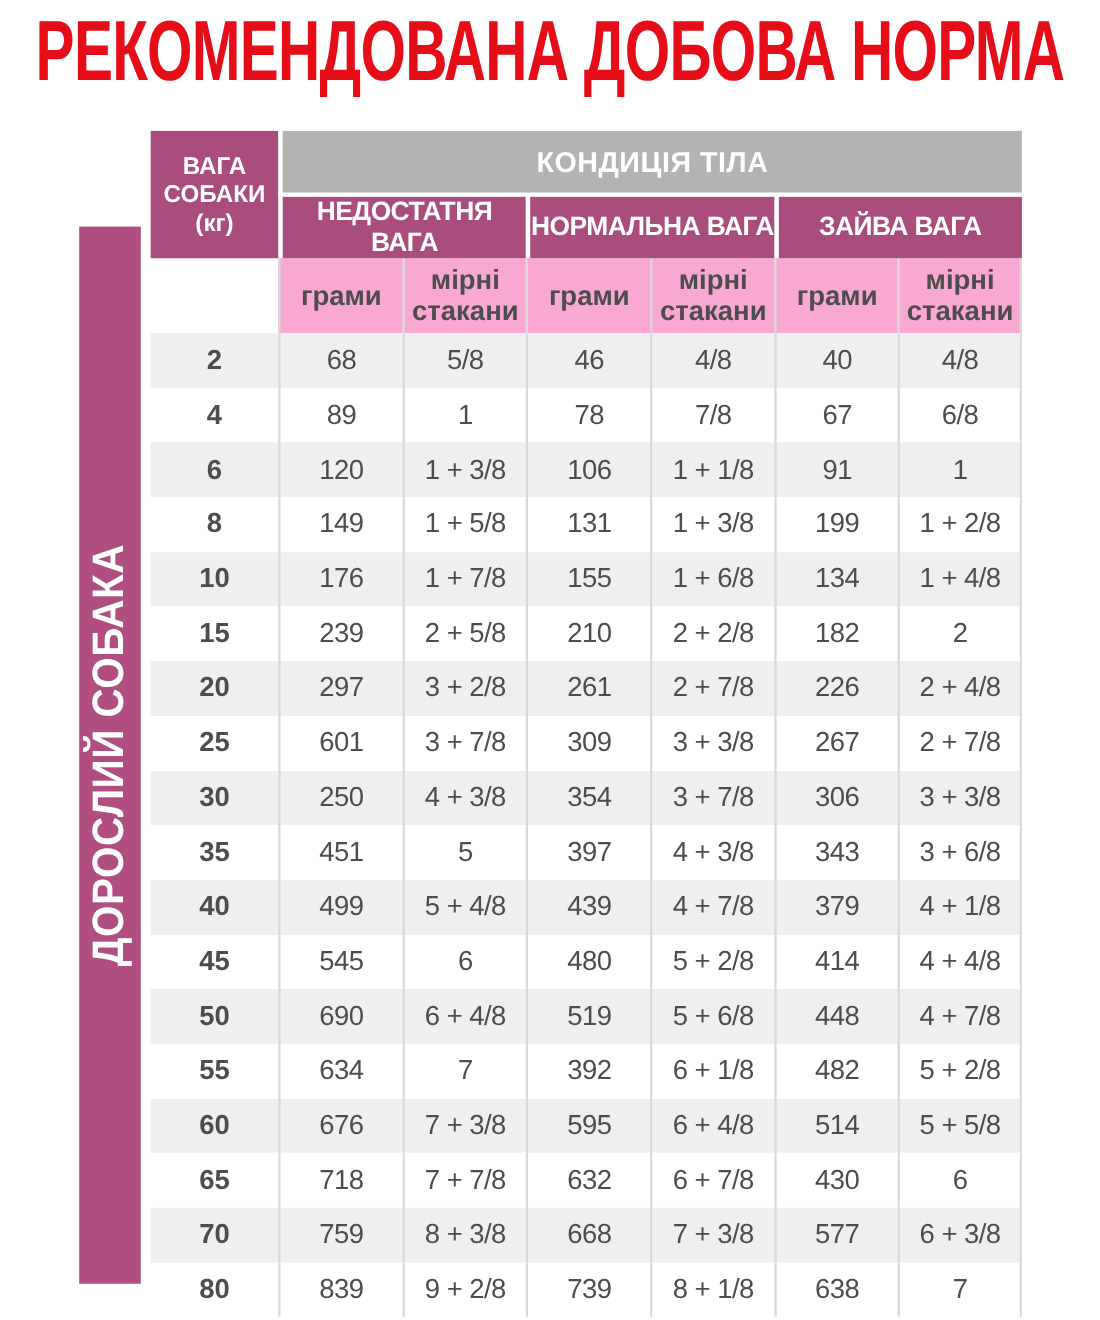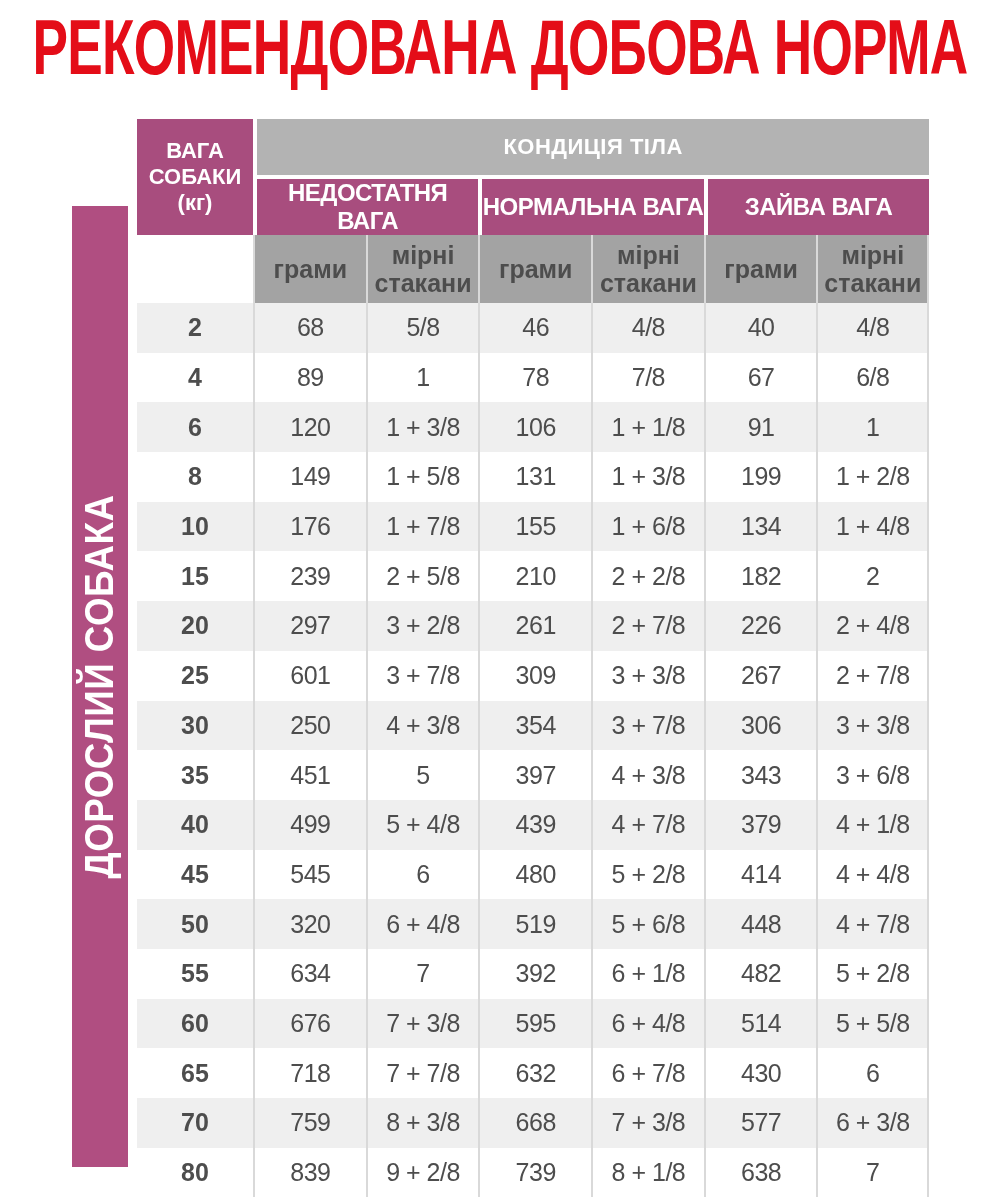--- a/index.html
+++ b/index.html
@@ -51,32 +51,32 @@
   tr.hrow2 { height: 46px; }
   tr.hrow3 { height: 68px; }
 
   .weight-head {
     background: var(--magenta, #a84d7e);
     color: #fff; font-weight: bold; font-size: 22px; line-height: 1.18;
     white-space: pre-line;
   }
   .cond-head {
     background: var(--header-gray, #b3b3b3);
-    color: #fff; font-weight: bold; font-size: 22px;
+    color: #fff; font-weight: bold; font-size: 26px;
     letter-spacing: 0.5px;
     border-left: 4px solid #fff; border-bottom: 4px solid #fff;
   }
   .cat {
     background: var(--magenta, #a84d7e);
     color: #fff; font-weight: bold; font-size: 24px;
     border-left: 4px solid #fff;
     letter-spacing: -0.5px;
   }
   .unit {
-    background: #a3a3a3; color: var(--text-gray, #4d4d4d);
+    background: #f9a8d4; color: var(--text-gray, #4d4d4d);
     font-weight: bold; font-size: 25px; line-height: 1.12;
     white-space: pre-line;
     border-left: 2px solid var(--grid-line, #d9d9d9);
   }
   .unit-empty { background: #fff; }
   .edge { border-right: 2px solid var(--grid-line, #d9d9d9); }
 
   tbody tr { height: 49.7px; }
   tbody tr:nth-child(odd) td { background: var(--row-alt-gray, #efefef); }
   tbody tr:nth-child(even) td { background: #ffffff; }
@@ -241,21 +241,21 @@
       <td class="w">45</td>
       <td class="v">545</td>
       <td class="v">6</td>
       <td class="v">480</td>
       <td class="v">5 + 2/8</td>
       <td class="v">414</td>
       <td class="v edge">4 + 4/8</td>
     </tr>
         <tr>
       <td class="w">50</td>
-      <td class="v">320</td>
+      <td class="v">690</td>
       <td class="v">6 + 4/8</td>
       <td class="v">519</td>
       <td class="v">5 + 6/8</td>
       <td class="v">448</td>
       <td class="v edge">4 + 7/8</td>
     </tr>
         <tr>
       <td class="w">55</td>
       <td class="v">634</td>
       <td class="v">7</td>

